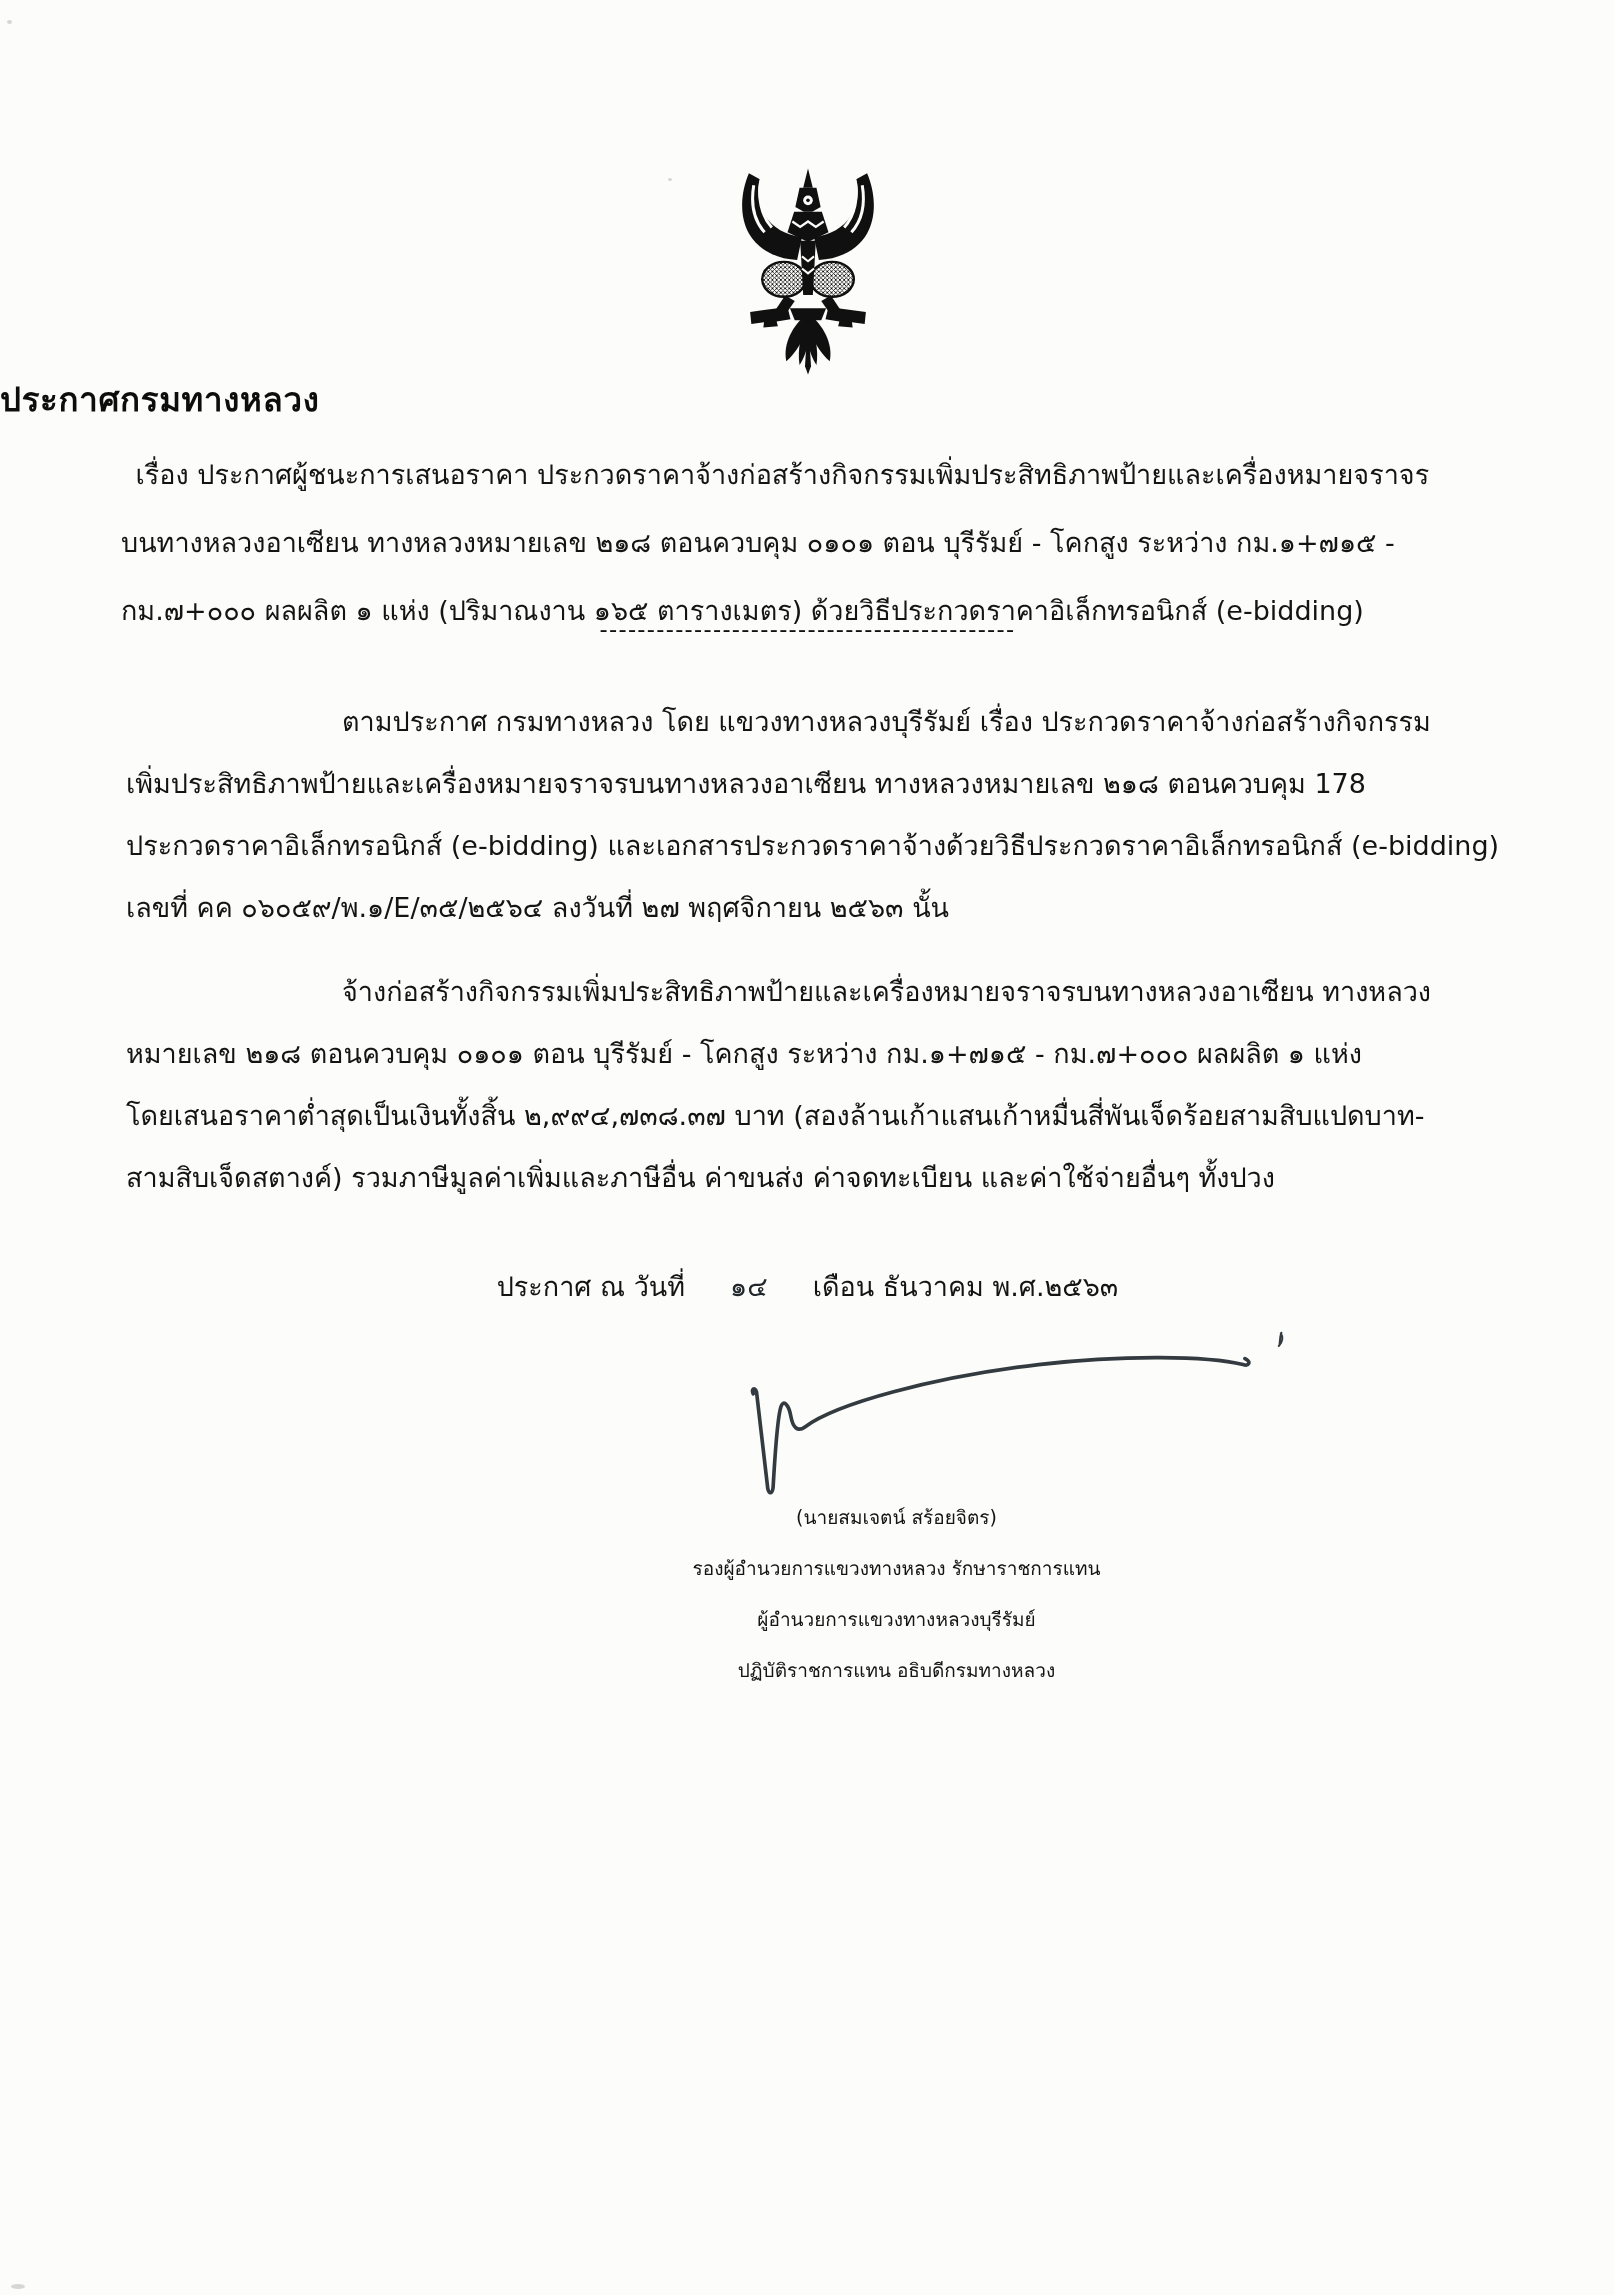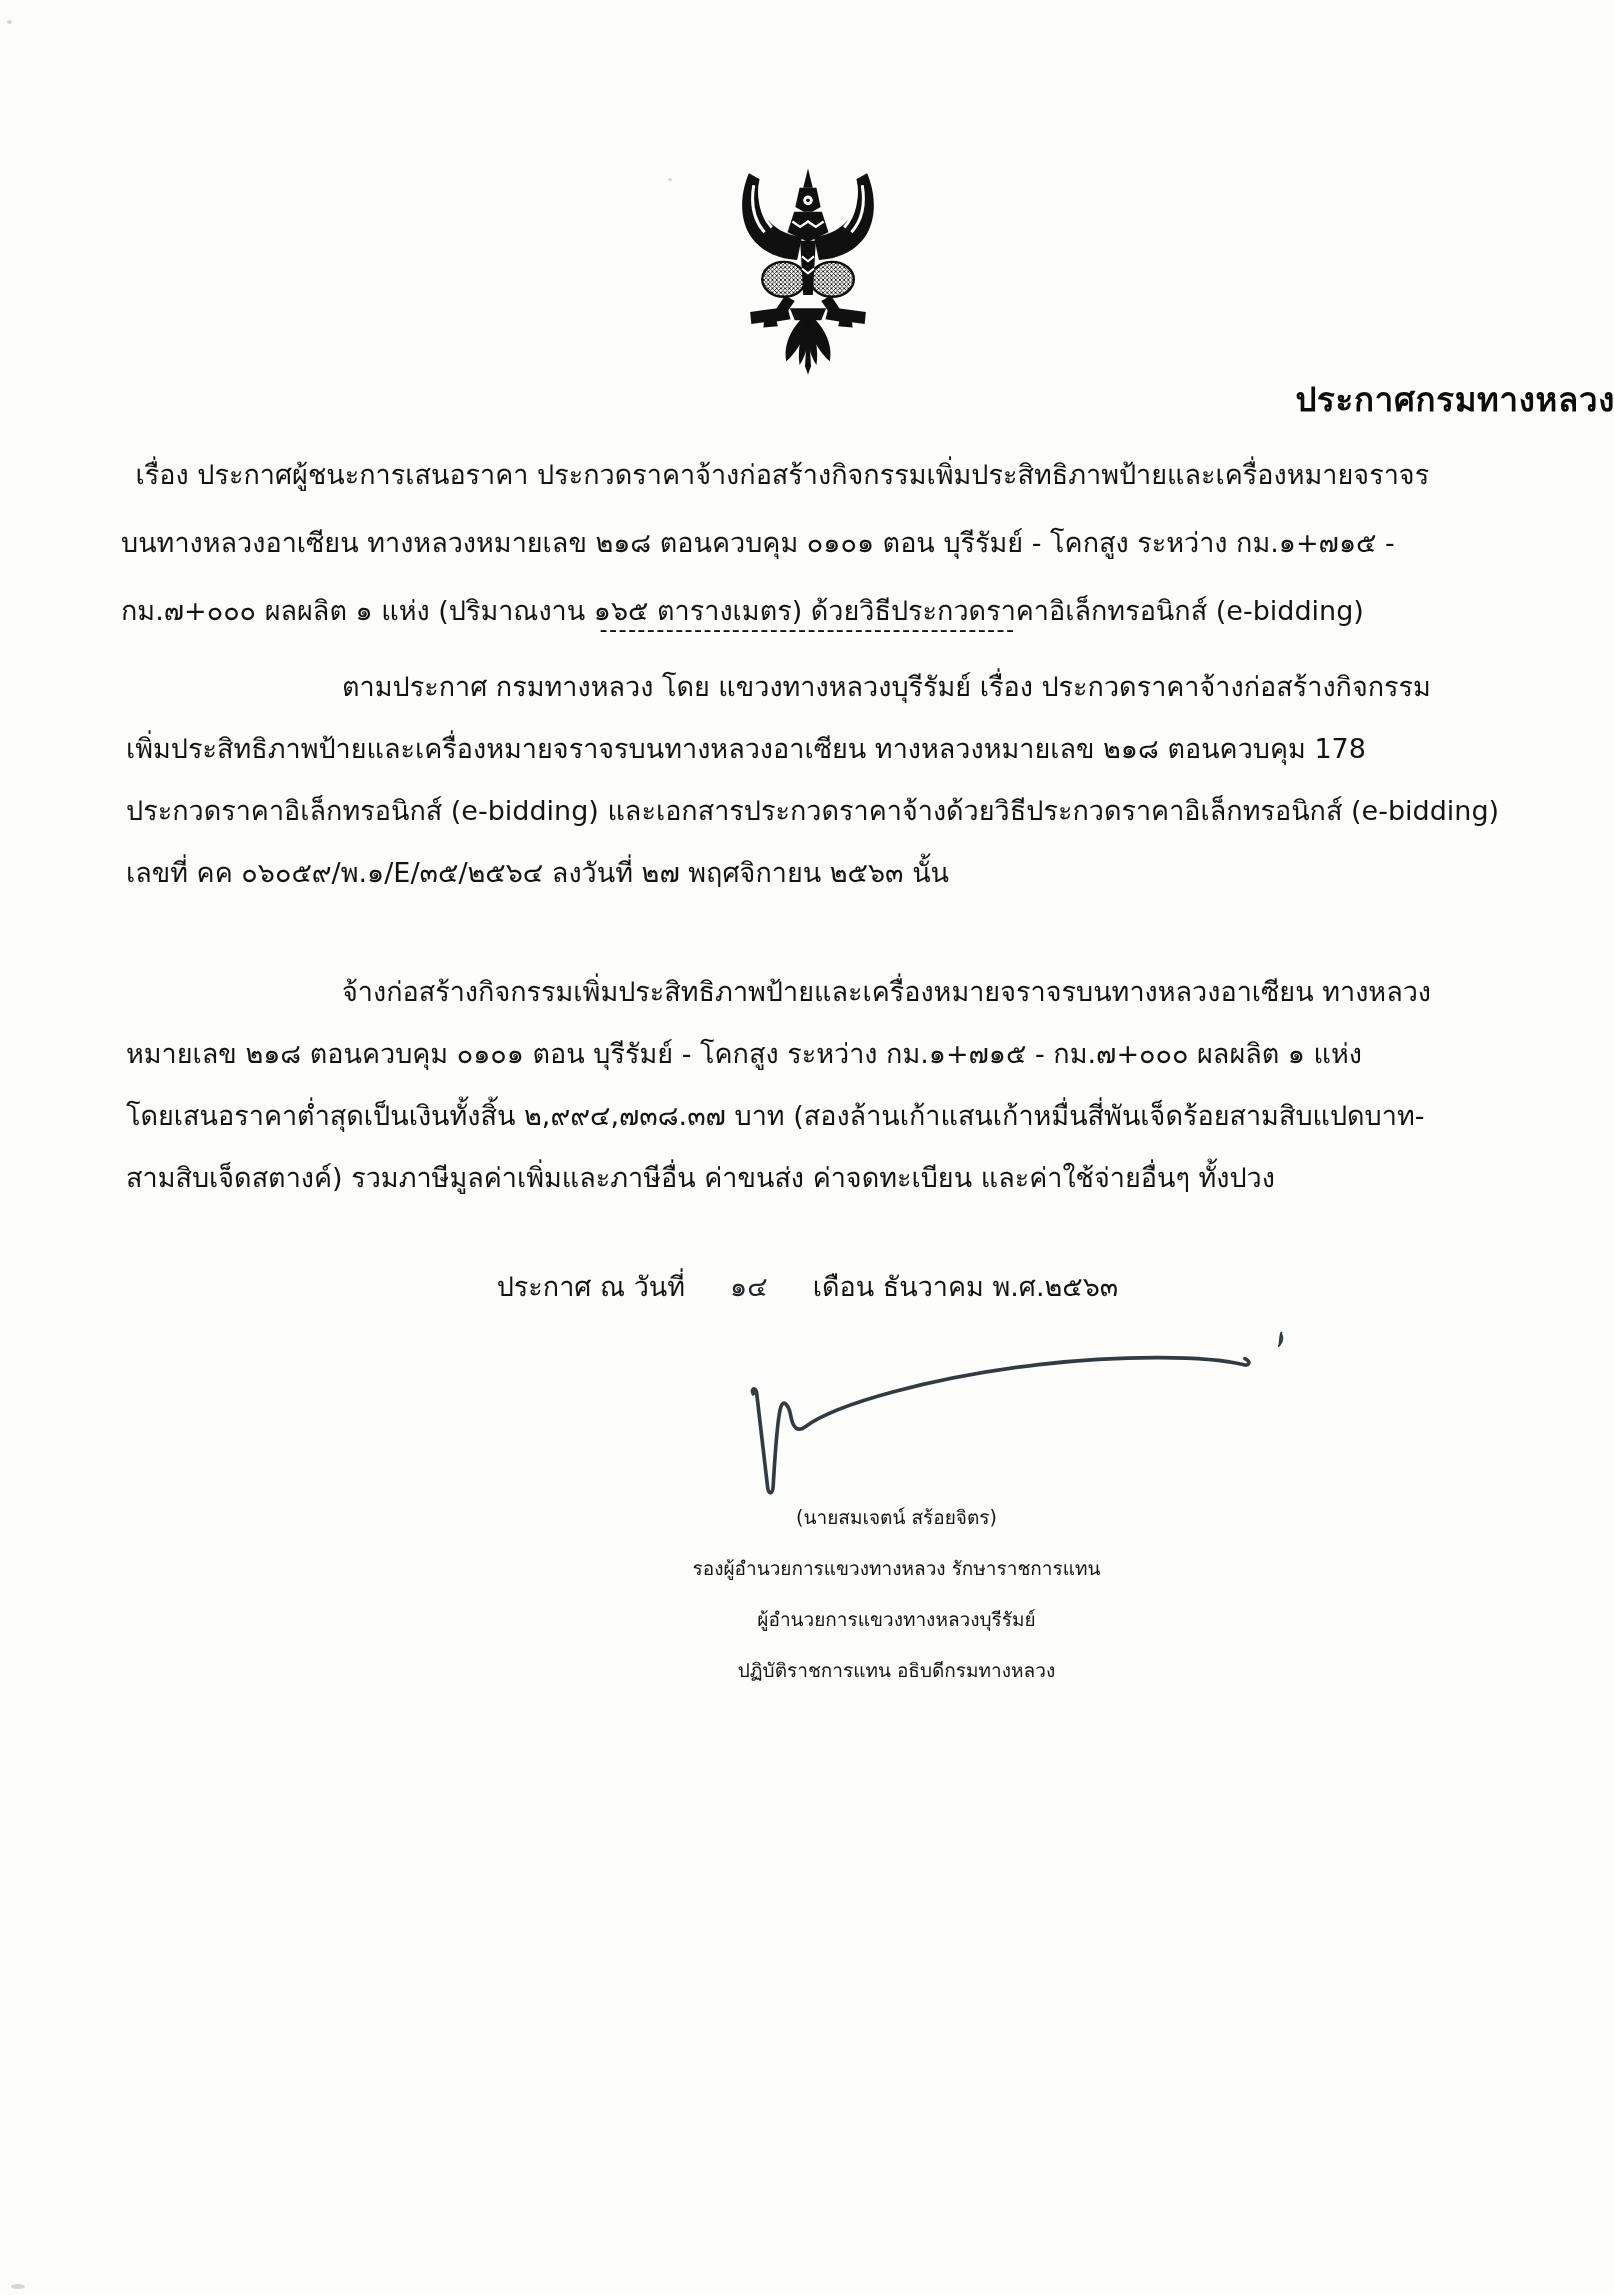--- a/index.html
+++ b/index.html
@@ -8,32 +8,32 @@
     width:1615px;height:2295px;
     background:#fcfcfa;
     overflow:hidden;
     font-family:"DejaVu Sans","Liberation Sans",sans-serif;
     color:#161616;
   }
   .speck{position:absolute;background:#bdbdb8;border-radius:50%;opacity:.6;}
   .emblem{position:absolute;top:166px;left:50%;margin-left:-91px;width:182px;height:211px;}
   .doc-title{
     position:absolute;top:373px;left:0;width:100%;
-    text-align:right;font-size:33px;font-weight:bold;color:#0d0d0d;
+    text-align:left;font-size:33px;font-weight:bold;color:#0d0d0d;
     letter-spacing:0.7px;
   }
   .subject{position:absolute;top:441px;left:121px;width:1364px;font-size:27px;color:#141414;}
   .subject .line{height:68px;line-height:68px;white-space:nowrap;}
   .subject .line:first-child{padding-left:14.6px;}
   .divider{
     position:absolute;top:616px;left:0;width:100%;
     text-align:center;font-size:22.6px;letter-spacing:1.3px;color:#101010;
   }
   .body-text{position:absolute;left:126px;width:1366px;font-size:27px;color:#141414;}
-  .para1{top:656px;}
+  .para1{top:691px;}
   .para2{top:961px;}
   .body-text .line{height:62px;line-height:62px;white-space:nowrap;}
   .body-text .line.indent{padding-left:216px;}
   .date-line{
     position:absolute;top:1256px;left:0;width:100%;
     display:flex;justify-content:center;align-items:baseline;
     font-size:27px;line-height:62px;color:#141414;
   }
   .date-line .day{margin:0 45px;color:#20262a;}
   .signature-wrap{position:absolute;top:1324px;left:720px;width:584px;height:186px;}

